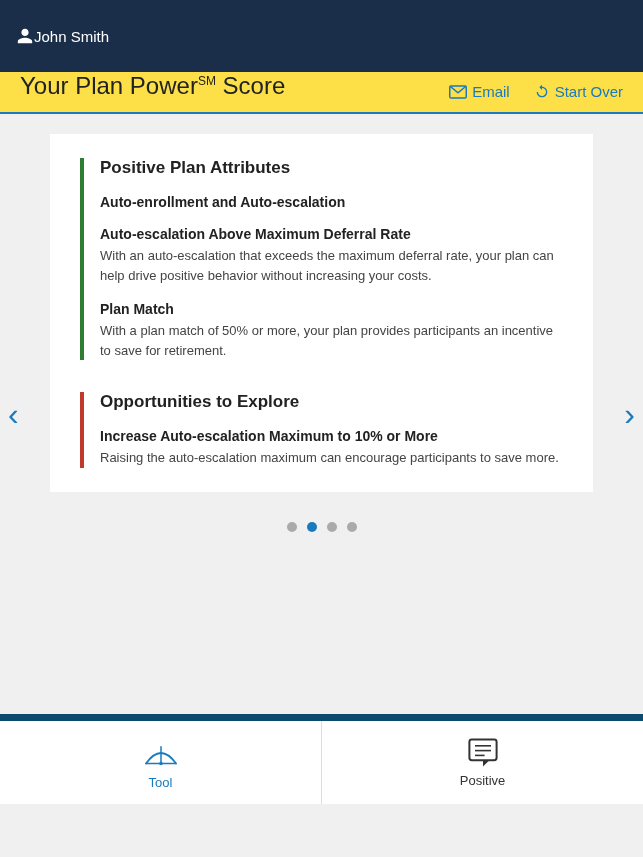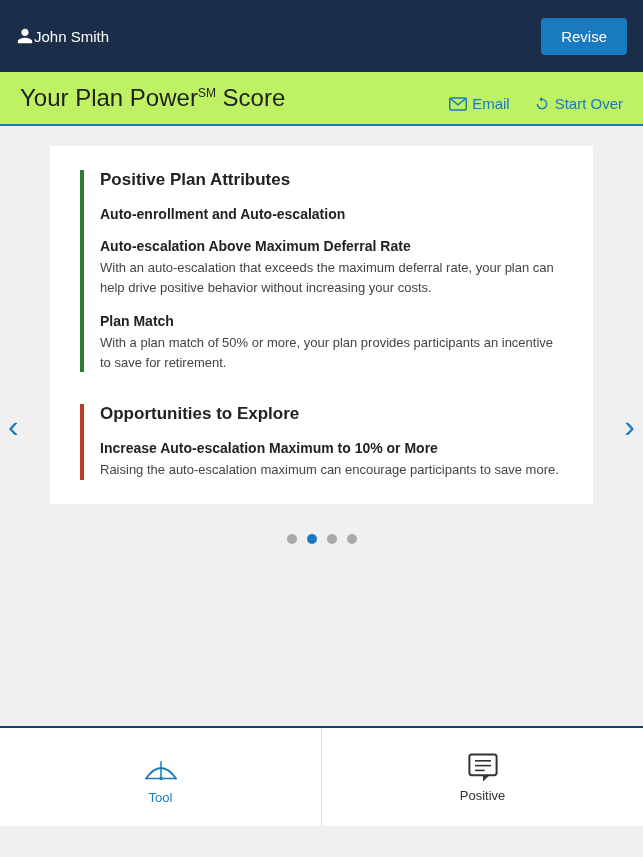--- a/index.html
+++ b/index.html
@@ -69,22 +69,22 @@
       border: none;
       border-radius: 4px;
       padding: 10px 20px;
       font-size: 15px;
       cursor: pointer;
       font-weight: 500;
     }
 
     
     .page-title-bar {
-      background: #bef264;
-      padding: 12px 20px 0 20px;
+      background: #fde047;
+      padding: 0 20px 0 20px;
       border-bottom: 2px solid #1a7abf;
       display: flex;
       align-items: flex-end;
       justify-content: space-between;
     }
     .page-title {
       font-size: 24px;
       font-weight: 400;
       color: #222;
       padding-bottom: 12px;
@@ -201,23 +201,23 @@
       border-radius: 50%;
       background: #aaa;
     }
     .dot.active {
       background: #1a7abf;
     }
 
     
     .bottom-nav {
       background: white;
-      border-top: 2px solid #0c4a6e;
-      display: flex;
-      height: 100px;
+      border-top: 7px solid #0c4a6e;
+      display: flex;
+      height: 90px;
     }
     .bottom-nav-item {
       flex: 1;
       display: flex;
       flex-direction: column;
       align-items: center;
       justify-content: center;
       gap: 4px;
       cursor: pointer;
       border: none;
@@ -250,21 +250,20 @@
 
 <header class="header">
   <div class="header-user">
     <svg width="18" height="18" viewBox="0 0 24 24" fill="white">
       <path d="M12 12c2.7 0 4.8-2.1 4.8-4.8S14.7 2.4 12 2.4 7.2 4.5 7.2 7.2 9.3 12 12 12zm0 2.4c-3.2 0-9.6 1.6-9.6 4.8v2.4h19.2v-2.4c0-3.2-6.4-4.8-9.6-4.8z"></path>
     </svg>
     <span>John Smith</span>
   </div>
 
 
-  <button class="revise-btn">Revise</button>
 </header>
 
 <div class="page-title-bar">
   <h1 class="page-title">
     <span>Your Plan Power</span><sup>SM</sup><span> Score</span>
   </h1>
   <div class="page-actions">
     <a class="action-link">
       <svg width="18" height="14" viewBox="0 0 24 18">
         <rect x="1" y="1" width="22" height="16" rx="2" fill="none" stroke="#1a7abf" stroke-width="2"></rect>

